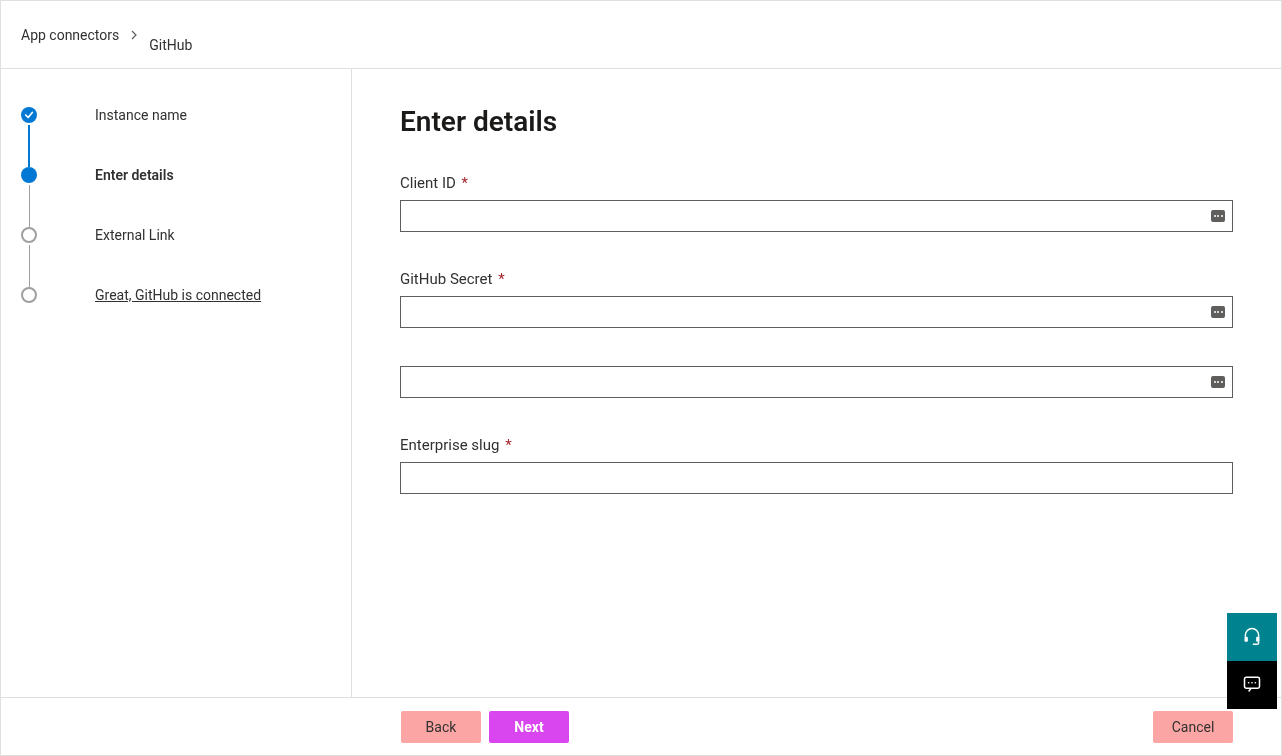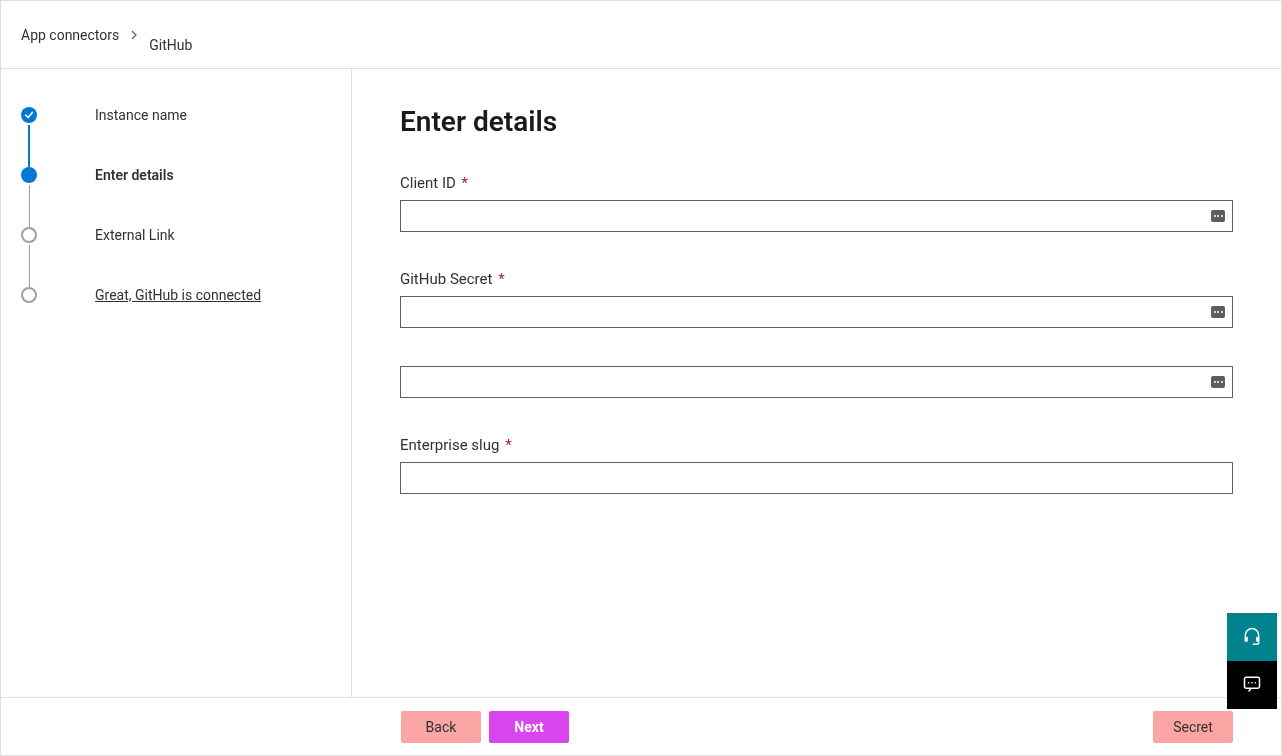--- a/index.html
+++ b/index.html
@@ -309,21 +309,21 @@
 
     </div>
   </div>
 
   <div class="footer-bar">
     <div class="footer-left">
       <button class="btn btn-default">Back</button>
       <button class="btn btn-primary">Next</button>
     </div>
     <div class="footer-right">
-      <button class="btn btn-default">Secret</button>
+      <button class="btn btn-default">Cancel</button>
     </div>
   </div>
 
   <div class="float-buttons">
     <div class="float-btn teal">
       <span>
         <svg viewBox="0 0 24 24" fill="none" stroke="#fff" stroke-width="1.8">
           <path d="M4 13v-2a8 8 0 0 1 16 0v2"></path>
           <rect x="3" y="13" width="4" height="6" rx="1" fill="#fff" stroke="none"></rect>
           <rect x="17" y="13" width="4" height="6" rx="1" fill="#fff" stroke="none"></rect>

